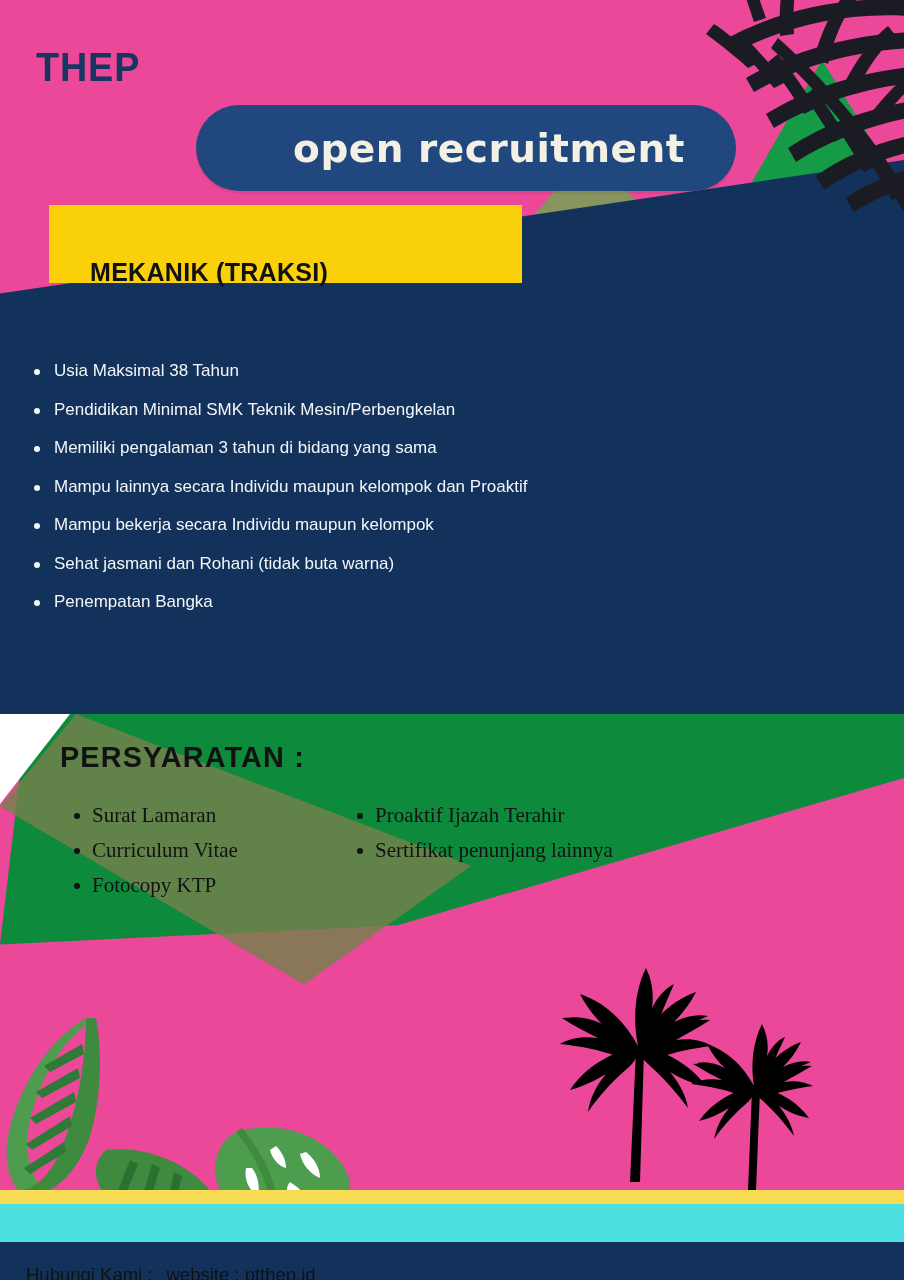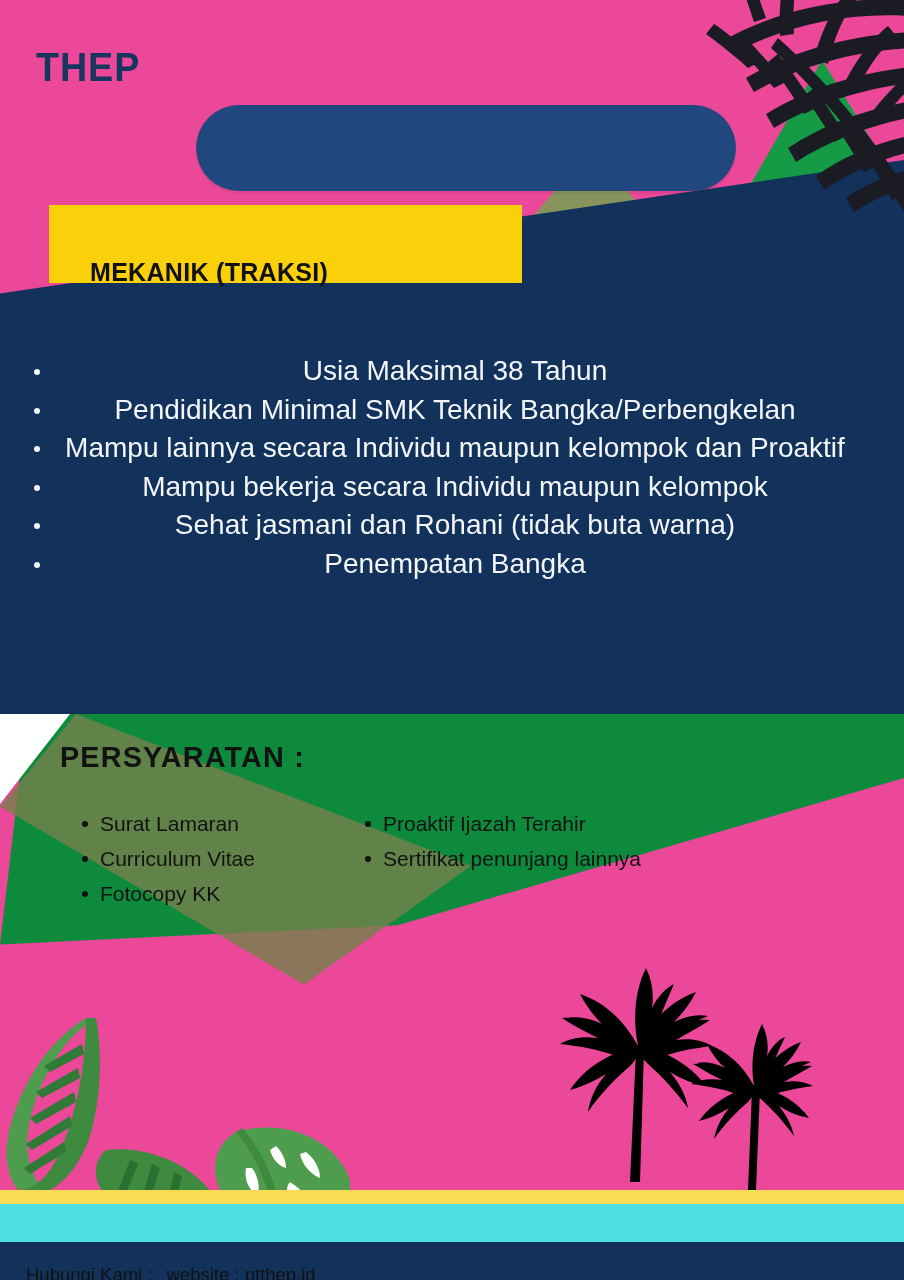--- a/index.html
+++ b/index.html
@@ -125,25 +125,24 @@
   .quals {
     position: absolute;
     left: 26px; top: 352px;
     width: 830px;
     list-style: none;
     margin: 0; padding: 0;
   }
   .quals li {
     position: relative;
     color: #F4F6F8;
-    font-size: 28px;
+    font-size: 17px;
     line-height: 38.5px;
     padding-left: 28px;
     white-space: nowrap;
-    text-align: center;
   }
   .quals li::before {
     content: "";
     position: absolute;
     left: 8px; top: 17px;
     width: 6px; height: 6px;
     border-radius: 50%;
     background: #F4F6F8;
   }
 
@@ -154,21 +153,21 @@
     font-size: 30px;
     font-weight: bold;
     letter-spacing: 1.2px;
     color: #121212;
     transform: scaleX(0.96);
     transform-origin: left center;
   }
   .doc-col {
     position: absolute;
     list-style: none;
-    margin: 16px; padding: 0;
+    margin: 8px; padding: 0; font-family: Liberation Serif, serif;
   }
   .doc-col.left  { left: 62px;  top: 790px; }
   .doc-col.right { left: 345px; top: 790px; }
   .doc-col li {
     position: relative;
     color: #121212;
     font-size: 21px;
     line-height: 35px;
     padding-left: 22px;
     white-space: nowrap;
@@ -237,43 +236,45 @@
       <path d="M236 180 C224 158 216 146 210 138 L220 130 C226 138 234 150 248 174 Z"></path>
       <path d="M264 208 C254 190 248 180 244 174 L254 166 C258 172 266 182 276 202 Z"></path>
       <path d="M146 96 C128 74 116 62 108 54 L118 46 C126 54 138 68 158 90 Z"></path>
       <path d="M120 76 C100 58 86 48 78 42 L86 32 C96 38 110 50 132 70 Z"></path>
     </g>
   </svg>
 
   <div class="brand">THEP</div>
 
   <div class="pill"></div>
+  <div class="pill-text">open recruitment</div>
 
   <div class="job-banner"></div>
   <div class="job-banner-text">MEKANIK (TRAKSI)</div>
 
   <ul class="quals">
     <li>Usia Maksimal 38 Tahun</li>
-    <li>Pendidikan Minimal SMK Teknik Bangka/Perbengkelan</li>
+    <li>Pendidikan Minimal SMK Teknik Mesin/Perbengkelan</li>
+    <li>Memiliki pengalaman 3 tahun di bidang yang sama</li>
     <li>Mampu lainnya secara Individu maupun kelompok dan Proaktif</li>
     <li>Mampu bekerja secara Individu maupun kelompok</li>
     <li>Sehat jasmani dan Rohani (tidak buta warna)</li>
     <li>Penempatan Bangka</li>
   </ul>
 
   <div class="layer green-block"></div>
   <div class="layer olive-overlay"></div>
   <div class="layer white-notch"></div>
 
   <div class="pers-title">PERSYARATAN :</div>
 
   <ul class="doc-col left">
     <li>Surat Lamaran</li>
     <li>Curriculum Vitae</li>
-    <li>Fotocopy KK</li>
+    <li>Fotocopy KTP</li>
   </ul>
 
   <ul class="doc-col right">
     <li>Proaktif Ijazah Terahir</li>
     <li>Sertifikat penunjang lainnya</li>
   </ul>
 
   <svg class="layer" style="left:480px; top:900px; width:400px; height:292px;" viewBox="0 0 400 292">
     <g fill="#000000">
 

